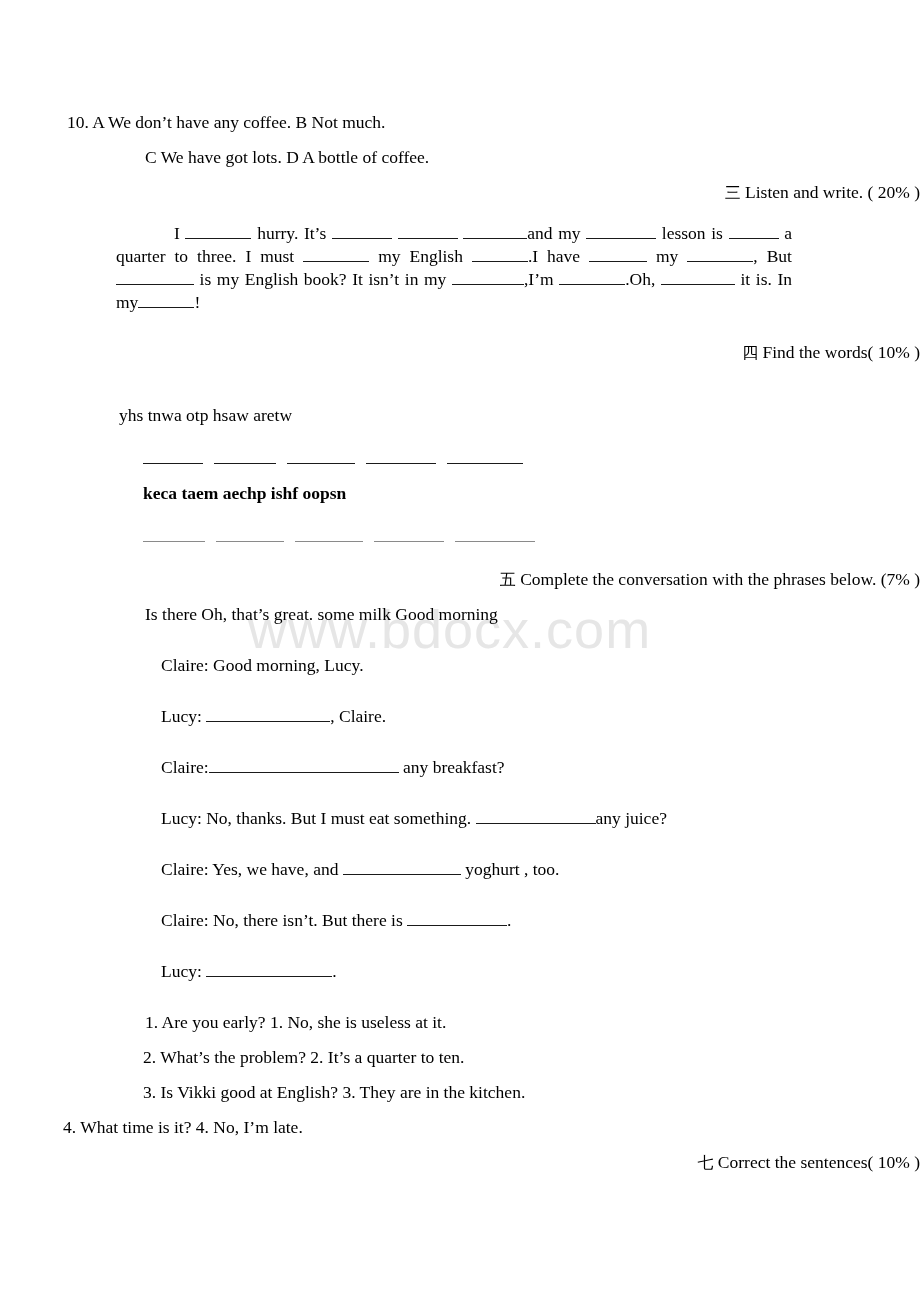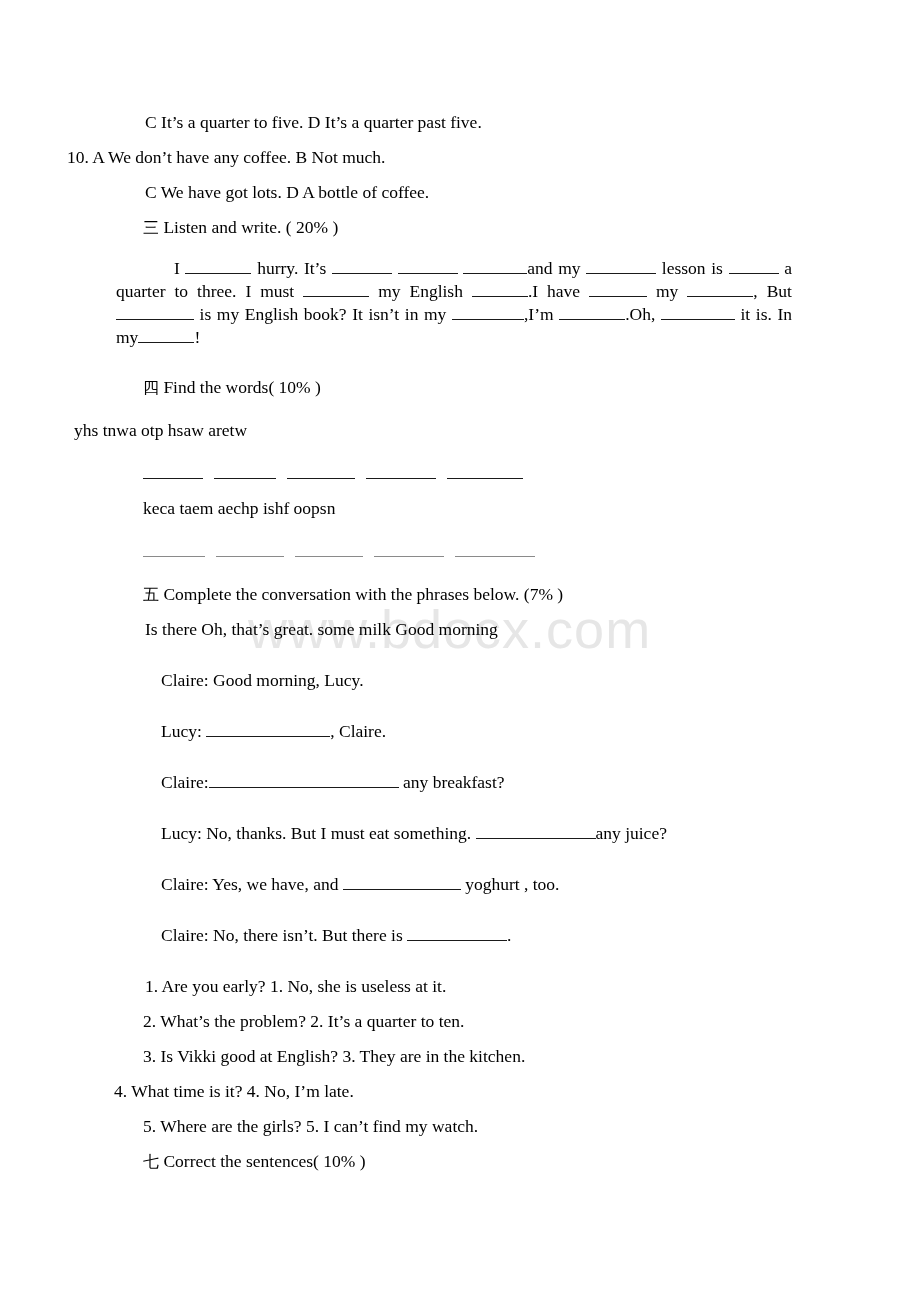--- a/index.html
+++ b/index.html
@@ -39,20 +39,21 @@
     margin: 0;
     padding: 0 0 0 145px;
     white-space: pre;
   }
   .sec {
     font-size: 17.5px;
     line-height: 35px;
     margin: 0;
     padding: 0 0 0 143px;
     white-space: pre;
+    text-align: right;
   }
   .cn {
     font-family: "DejaVu Sans", "Liberation Sans", sans-serif;
     font-size: 16px;
   }
   .para {
     font-size: 17.5px;
     line-height: 21.5px;
     margin: 3px;
     padding: 0 125px 0 113px;
@@ -87,43 +88,42 @@
 </style>
 </head>
 <body>
 
 <div class="page">
 
   <div class="watermark">www.bdocx.com</div>
 
   <div class="content">
 
-    <p class="ln">C It’s a quarter to five. D It’s a quarter past five.</p>
     <p class="ln" style="padding-left:67px;">10. A We don’t have any coffee. B Not much.</p>
     <p class="ln">C We have got lots. D A bottle of coffee.</p>
 
     <p class="sec"><span class="cn">三</span> <span>Listen and write. ( 20% )</span></p>
 
     <div class="gap-sm"></div>
 
     <p class="para"><span>I </span><span class="bl" style="width:66px"></span><span> hurry. It’s </span><span class="bl" style="width:60px"></span><span> </span><span class="bl" style="width:60px"></span><span> </span><span class="bl" style="width:64px"></span><span>and my </span><span class="bl" style="width:70px"></span><span> lesson is </span><span class="bl" style="width:50px"></span><span> a quarter to three. I must </span><span class="bl" style="width:66px"></span><span> my English </span><span class="bl" style="width:56px"></span><span>.I have </span><span class="bl" style="width:58px"></span><span> my </span><span class="bl" style="width:66px"></span><span>, But </span><span class="bl" style="width:78px"></span><span> is my English book? It isn’t in my </span><span class="bl" style="width:72px"></span><span>,I’m </span><span class="bl" style="width:66px"></span><span>.Oh, </span><span class="bl" style="width:74px"></span><span> it is. In my</span><span class="bl" style="width:56px"></span><span>!</span></p>
 
     <div class="gap-md"></div>
 
     <p class="sec"><span class="cn">四</span> <span>Find the words( 10% )</span></p>
 
     <div class="gap-sm"></div>
 
-    <p class="ln" style="padding-left:74px;">yhs tnwa otp hsaw aretw</p>
+    <p class="ln" style="padding-left:119px;margin-top:20px;">yhs tnwa otp hsaw aretw</p>
 
     <div class="gap-sm"></div>
 
     <p class="blankrow"><span class="bl" style="width:60px"></span><span class="bl" style="width:62px"></span><span class="bl" style="width:68px"></span><span class="bl" style="width:70px"></span><span class="bl" style="width:76px"></span></p>
 
-    <p class="ln" style="padding-left:143px;">keca taem aechp ishf oopsn</p>
+    <p class="ln" style="padding-left:143px;font-weight:bold;">keca taem aechp ishf oopsn</p>
 
     <div class="gap-sm"></div>
 
     <p class="blankrow"><span class="bl gray" style="width:62px"></span><span class="bl gray" style="width:68px"></span><span class="bl gray" style="width:68px"></span><span class="bl gray" style="width:70px"></span><span class="bl gray" style="width:80px"></span></p>
 
     <div class="gap-sm"></div>
 
     <p class="sec"><span class="cn">五</span> <span>Complete the conversation with the phrases below. (7% )</span></p>
 
     <p class="ln">Is there Oh, that’s great. some milk Good morning</p>
@@ -134,24 +134,24 @@
 
     <p class="dlg"><span>Claire:</span><span></span><span class="bl" style="width:190px"></span><span> any breakfast?</span></p>
 
     <p class="dlg"><span>Lucy:</span><span> No, thanks. But I must eat something. </span><span class="bl" style="width:120px"></span><span>any juice?</span></p>
 
     <p class="dlg"><span>Claire:</span><span> Yes, we have, and </span><span class="bl" style="width:118px"></span><span> yoghurt , too.</span></p>
 
 
     <p class="dlg"><span>Claire:</span><span> No, there isn’t. But there is </span><span class="bl" style="width:100px"></span><span>.</span></p>
 
+    <p class="dlg"><span>Lucy:</span><span> </span><span class="bl" style="width:126px"></span><span>.</span></p>
 
 
     <p class="ln" style="">1. Are you early? 1. No, she is useless at it.</p>
     <p class="ln" style="padding-left:143px;">2. What’s the problem? 2. It’s a quarter to ten.</p>
     <p class="ln" style="padding-left:143px;">3. Is Vikki good at English? 3. They are in the kitchen.</p>
-    <p class="ln" style="padding-left:114px;font-family:Liberation Serif, serif;">4. What time is it? 4. No, I’m late.</p>
-    <p class="ln" style="padding-left:143px;">5. Where are the girls? 5. I can’t find my watch.</p>
+    <p class="ln" style="padding-left:63px;font-family:Liberation Serif, serif;">4. What time is it? 4. No, I’m late.</p>
 
     <p class="sec"><span class="cn">七</span> <span>Correct the sentences( 10% )</span></p>
 
   </div>
 </div>
 
 </body></html>

